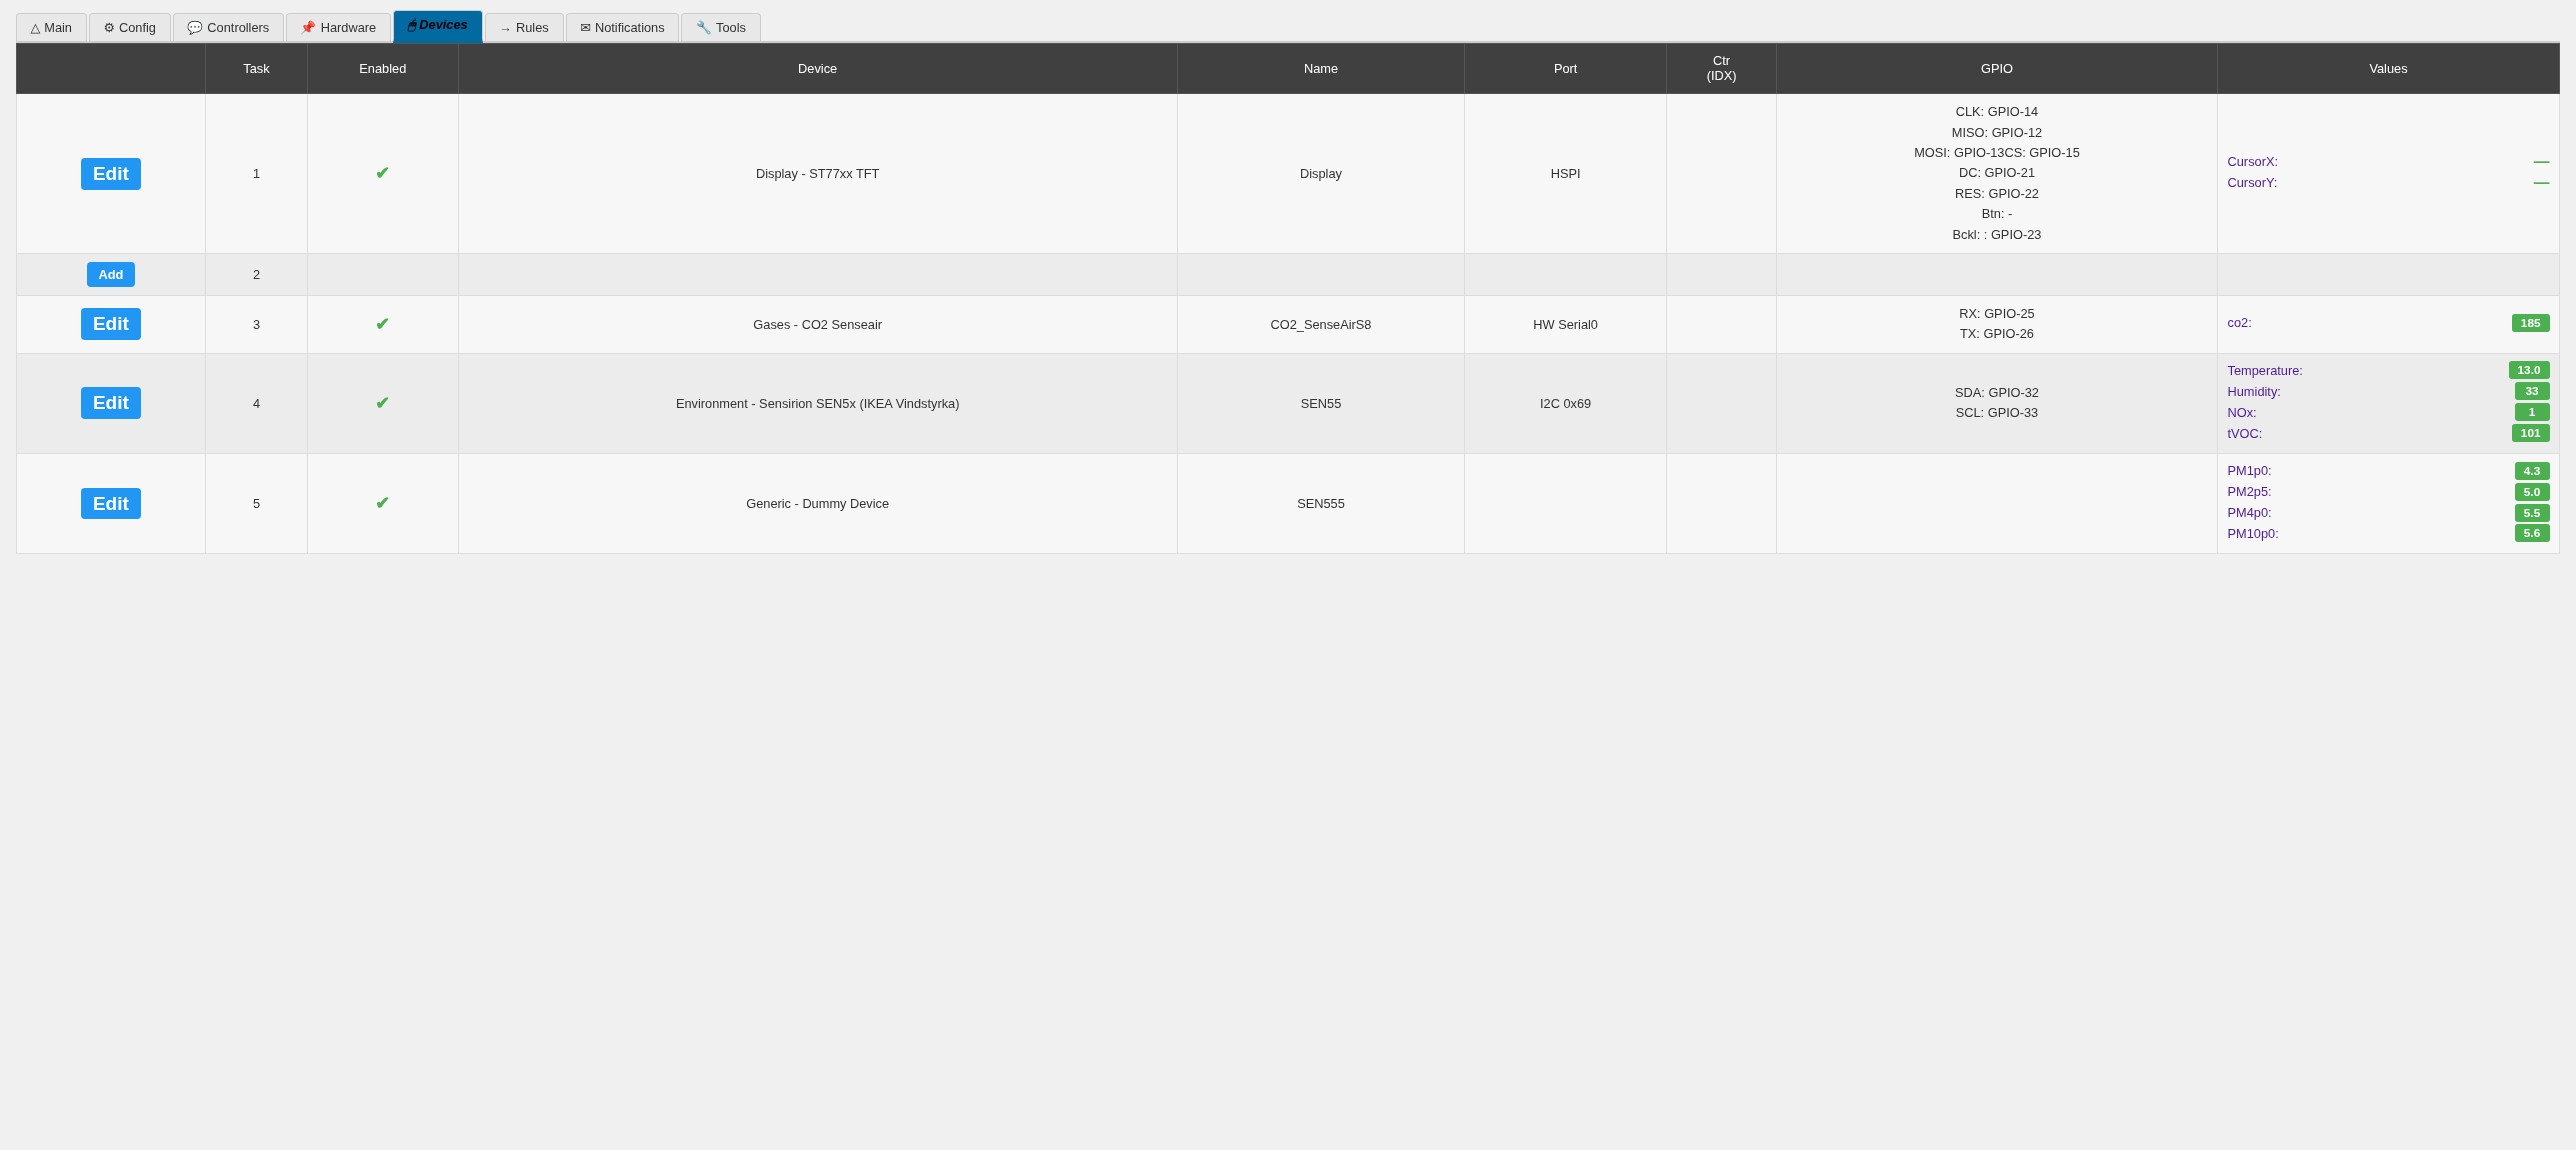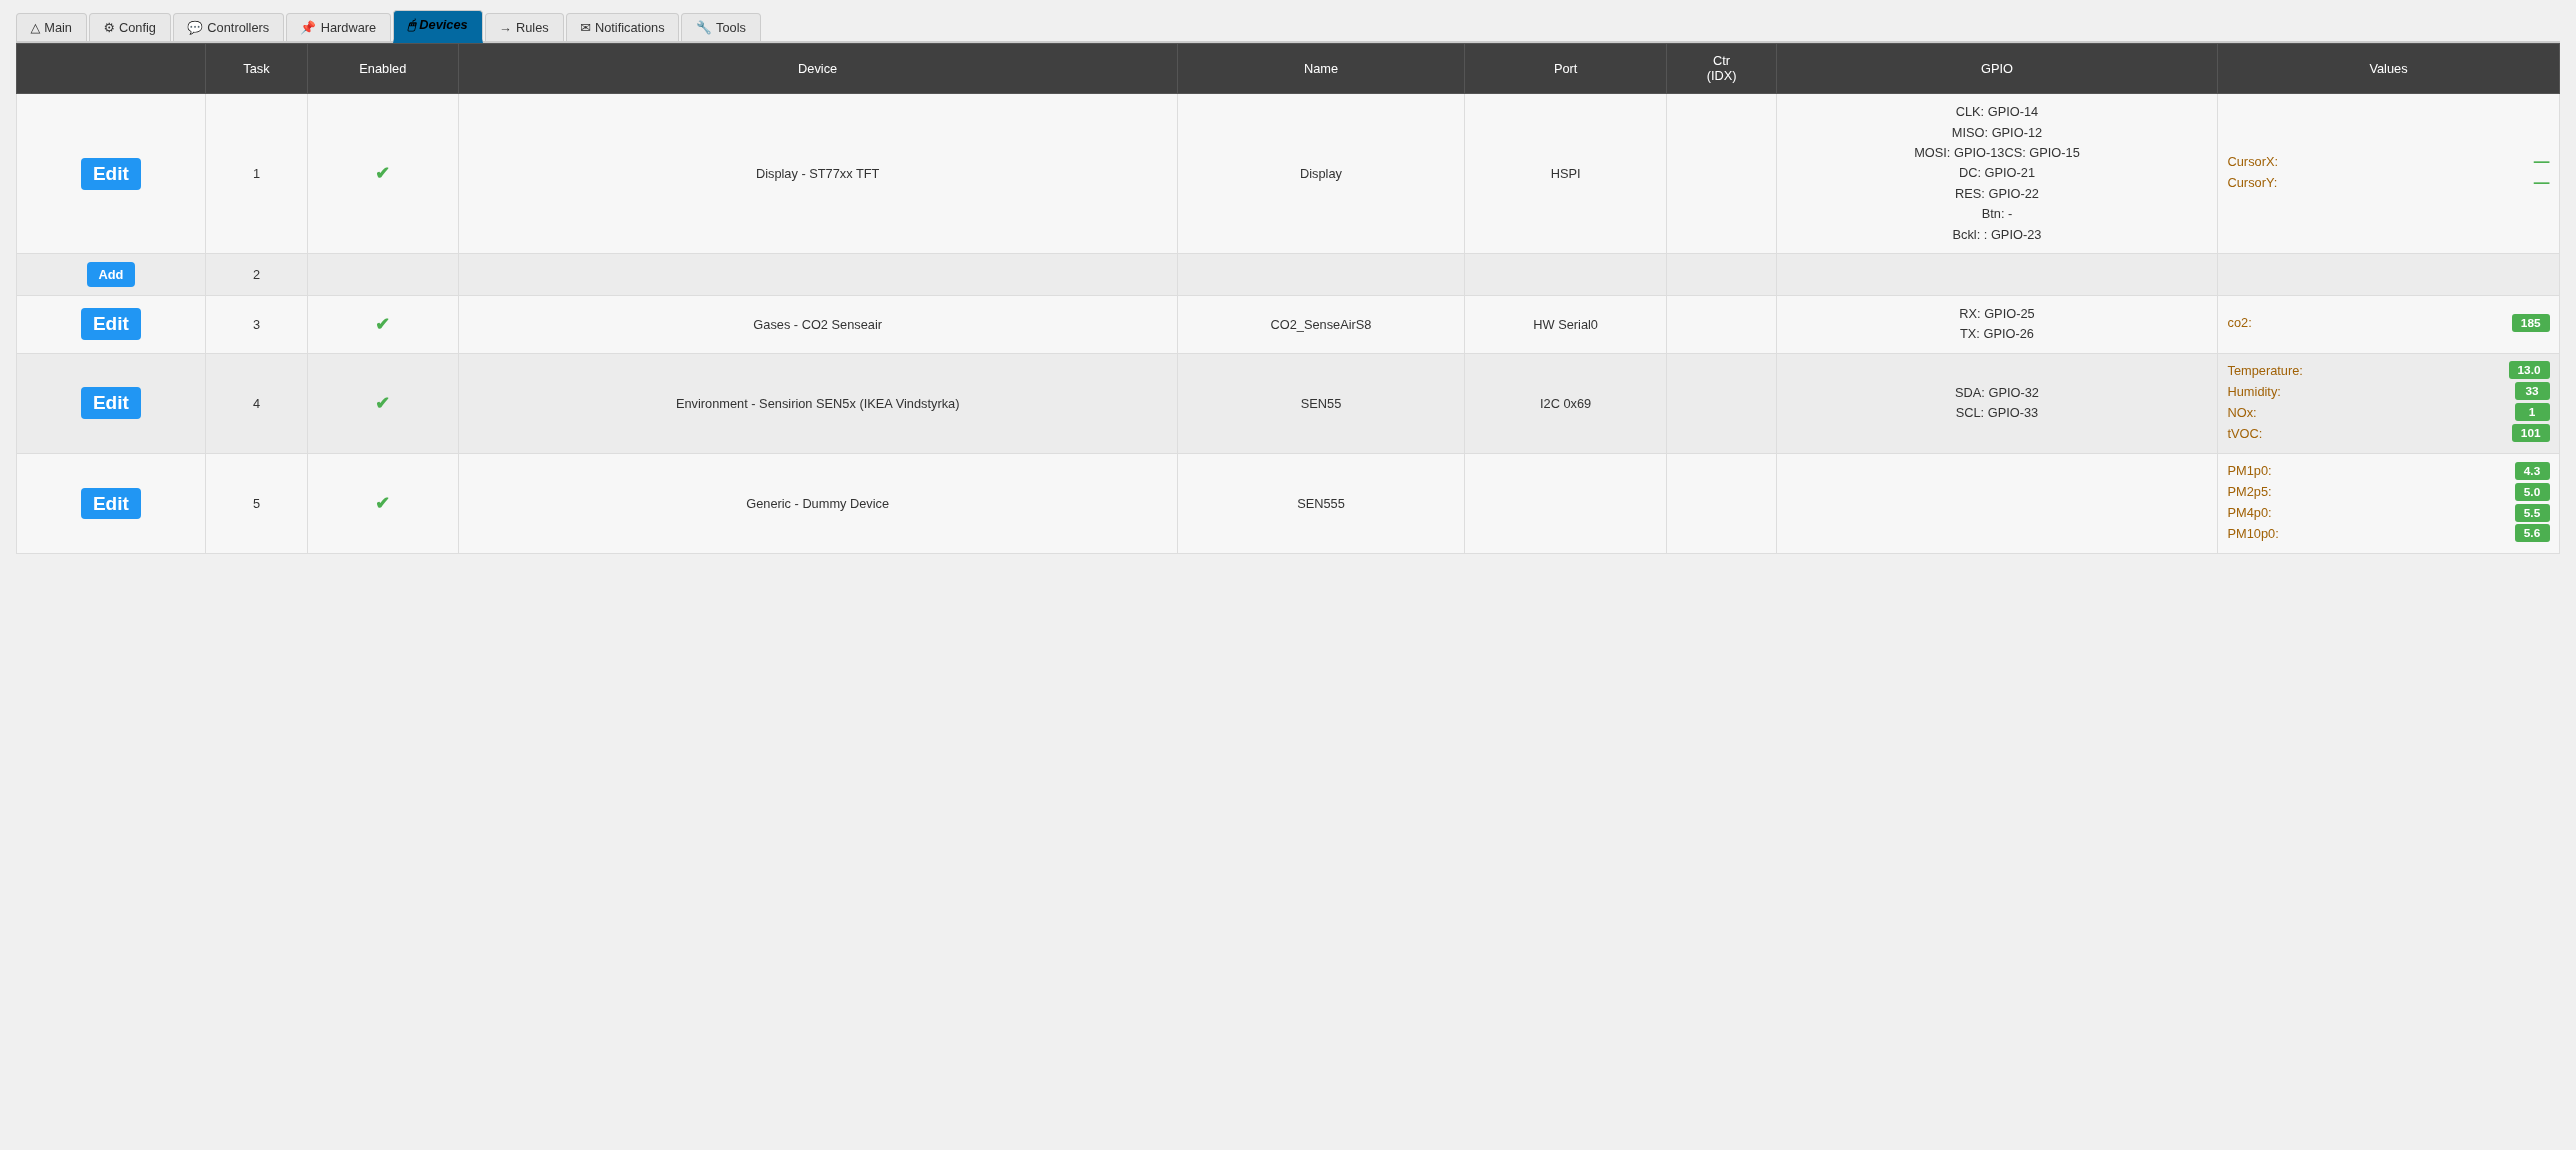--- a/index.html
+++ b/index.html
@@ -129,21 +129,21 @@
       text-align: left;
     }
     .value-row {
       display: flex;
       align-items: center;
       justify-content: space-between;
       margin-bottom: 2.9px;
       gap: 7.9px;
     }
     .value-label {
-      color: #a16207;
+      color: #4c1d95;
       white-space: nowrap;
     }
     .gpio-text {
       font-size: 11.8px;
       line-height: 1.6;
     }
   </style>
 </head>
 <body>
 

